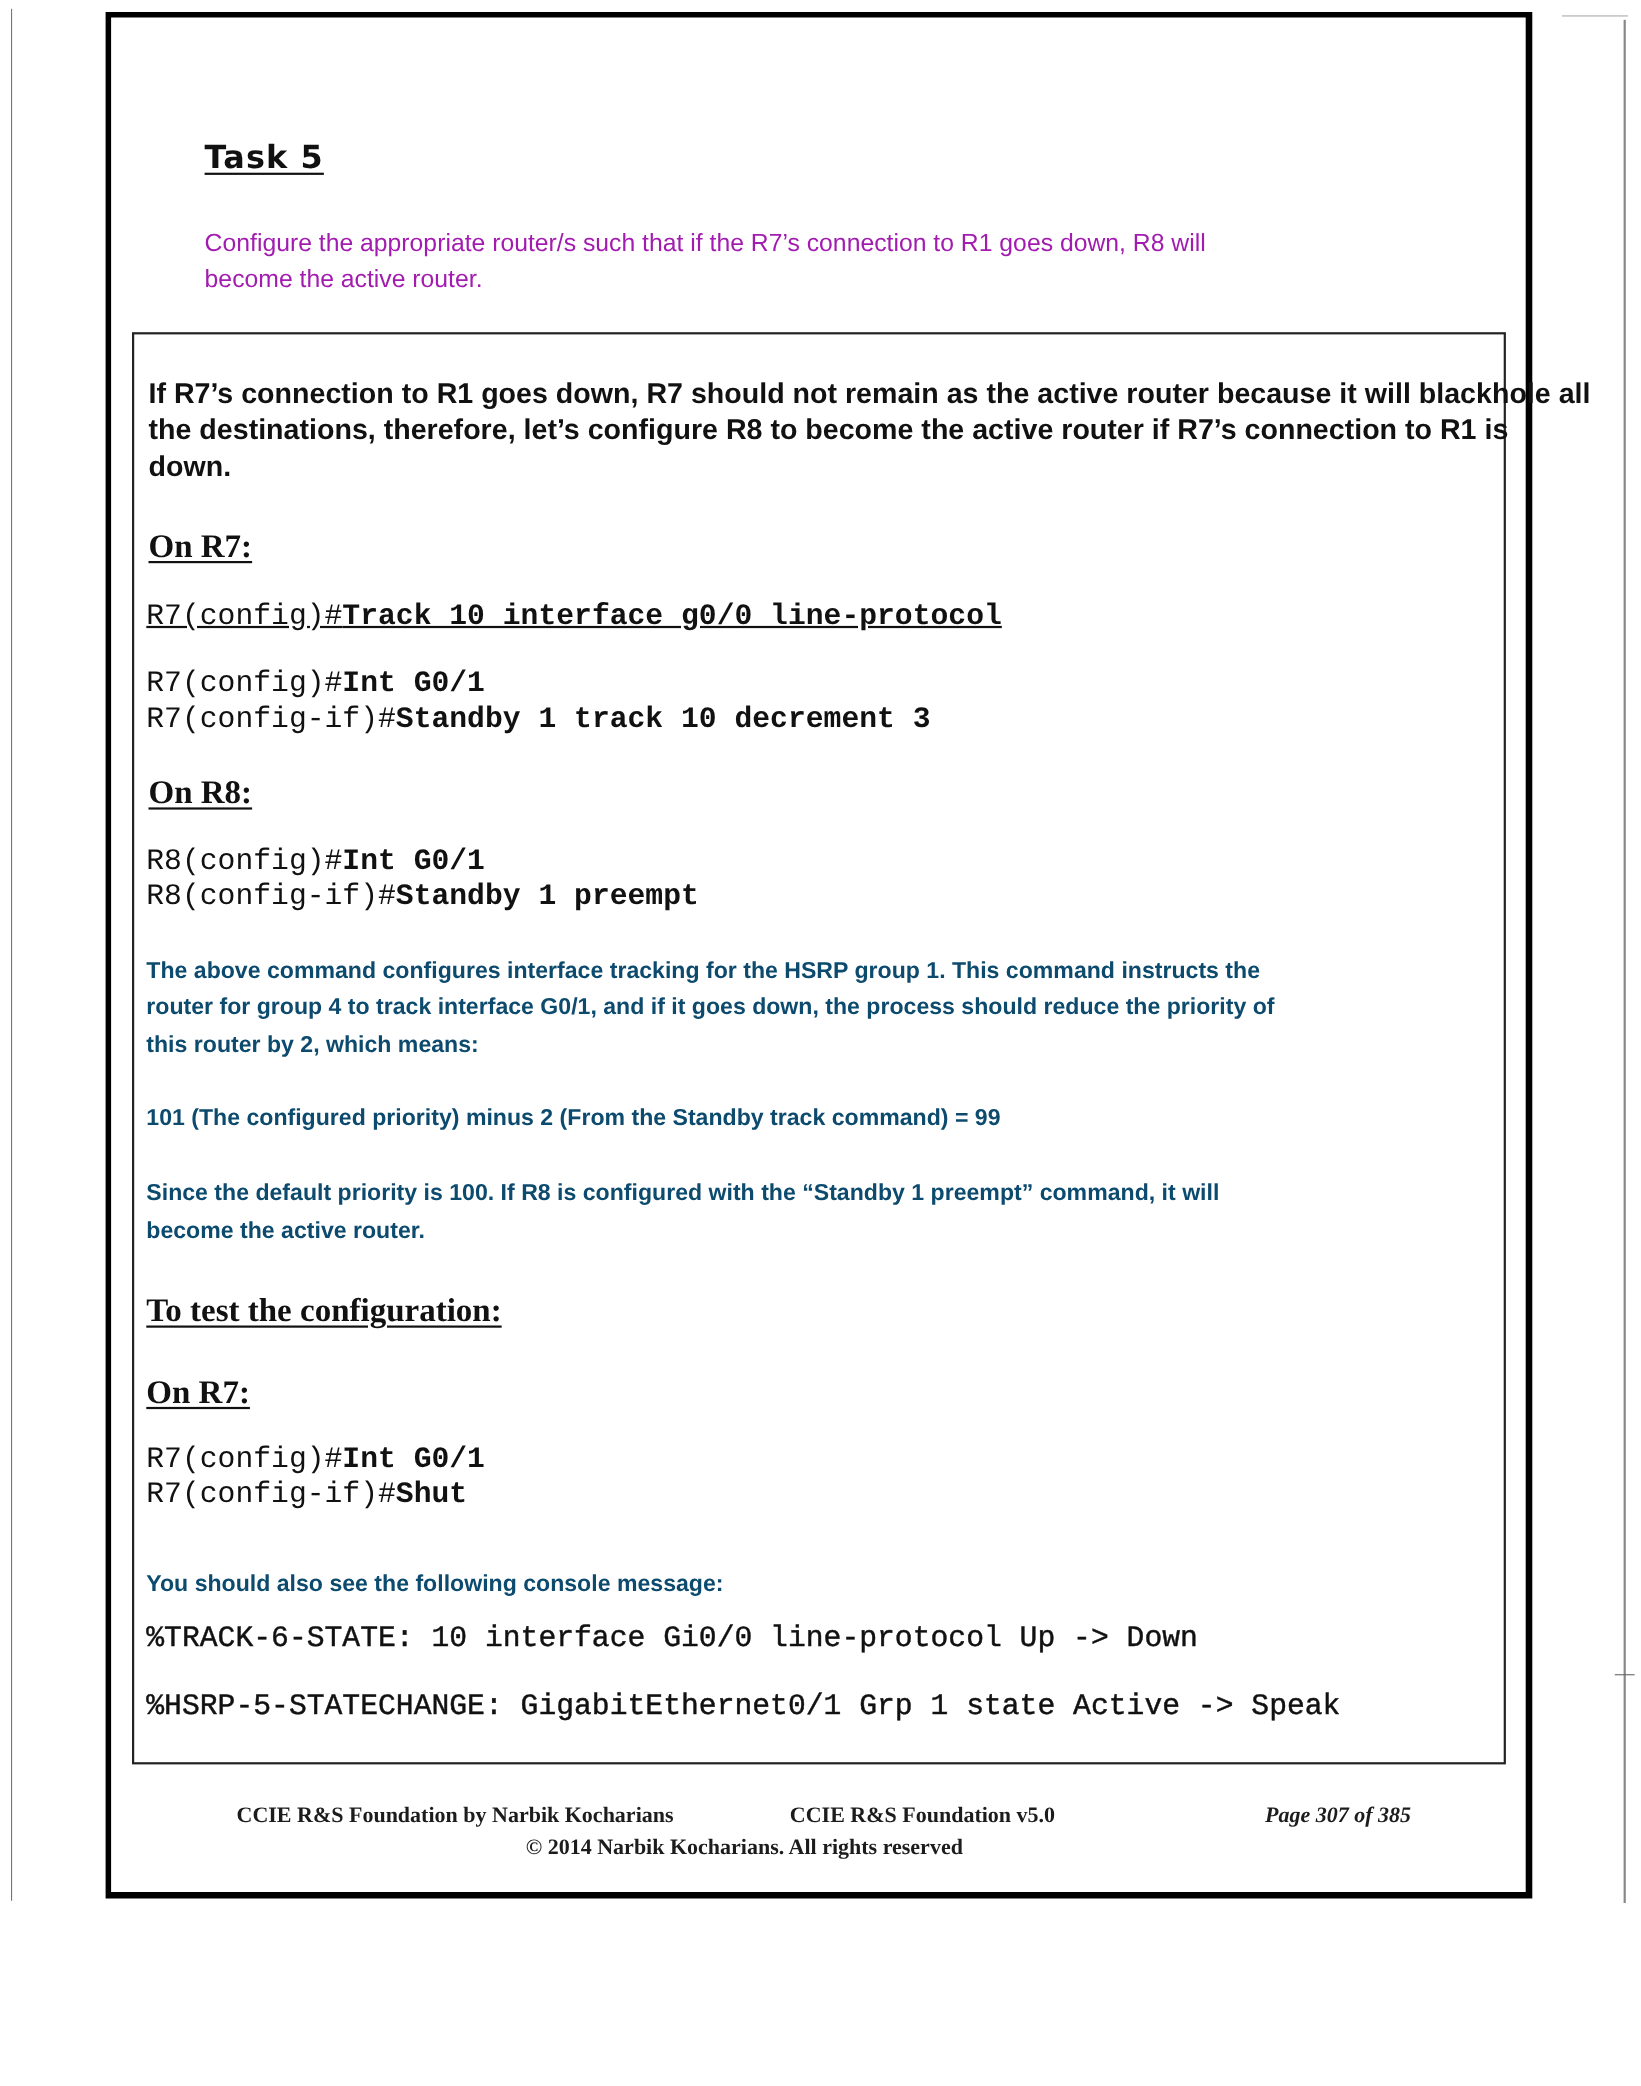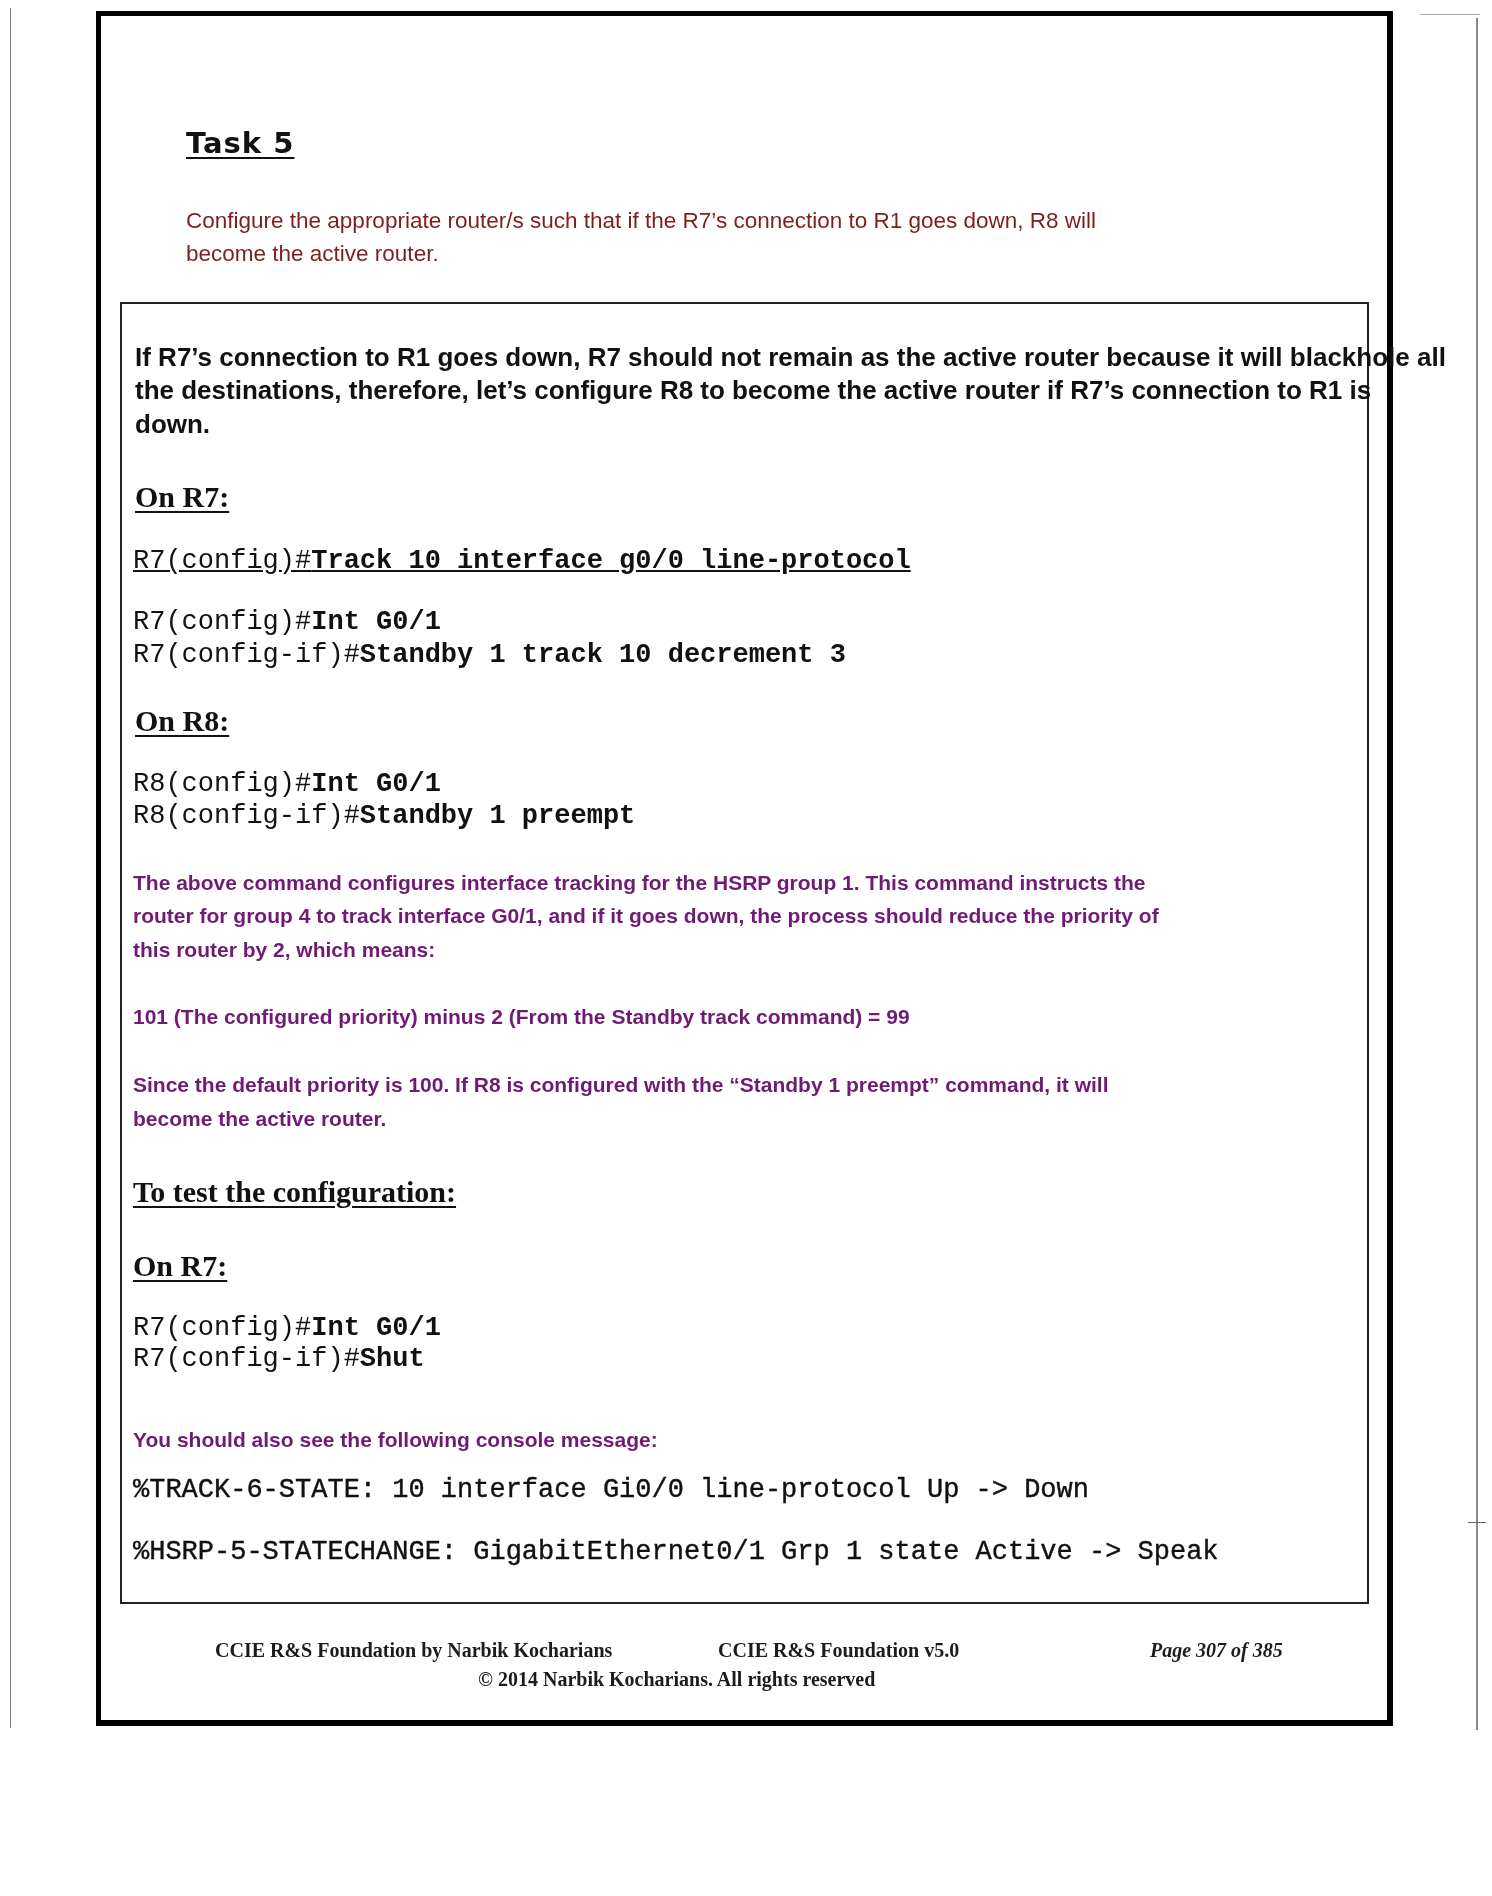--- a/index.html
+++ b/index.html
@@ -22,27 +22,27 @@
     position: absolute; left: 120px; top: 302px; width: 1245px; height: 1298px;
     border: 2px solid #222;
   }
 
   .task-title {
     font-family: "DejaVu Sans", sans-serif; font-weight: bold; font-size: 29px;
     letter-spacing: 1px; text-decoration: underline; text-decoration-thickness: 2px;
     text-underline-offset: 4px; line-height: 34px;
   }
   .intro {
-    font-family: "Liberation Sans", sans-serif; font-size: 22.5px; line-height: 33px; color: #7f1d1d;
+    font-family: "Liberation Sans", sans-serif; font-size: 22.5px; line-height: 33px; color: #a21caf;
   }
   .bold-para {
     font-family: "Liberation Sans", sans-serif; font-weight: bold; font-size: 26px; line-height: 33.5px;
   }
   .para {
-    font-family: "Liberation Sans", sans-serif; font-weight: bold; font-size: 21px; line-height: 33.5px; color: #701a75;
+    font-family: "Liberation Sans", sans-serif; font-weight: bold; font-size: 21px; line-height: 33.5px; color: #0c4a6e;
   }
   .sec-head {
     font-family: "Liberation Serif", serif; font-weight: bold; font-size: 30px; text-decoration: underline;
     text-decoration-thickness: 2px; text-underline-offset: 4px; line-height: 34px;
   }
   .code {
     font-family: "Liberation Mono", monospace; font-size: 27px; line-height: 31px; color: #111;
   }
   .code .prompt { font-weight: normal; }
   .code .cmd { font-weight: bold; }

